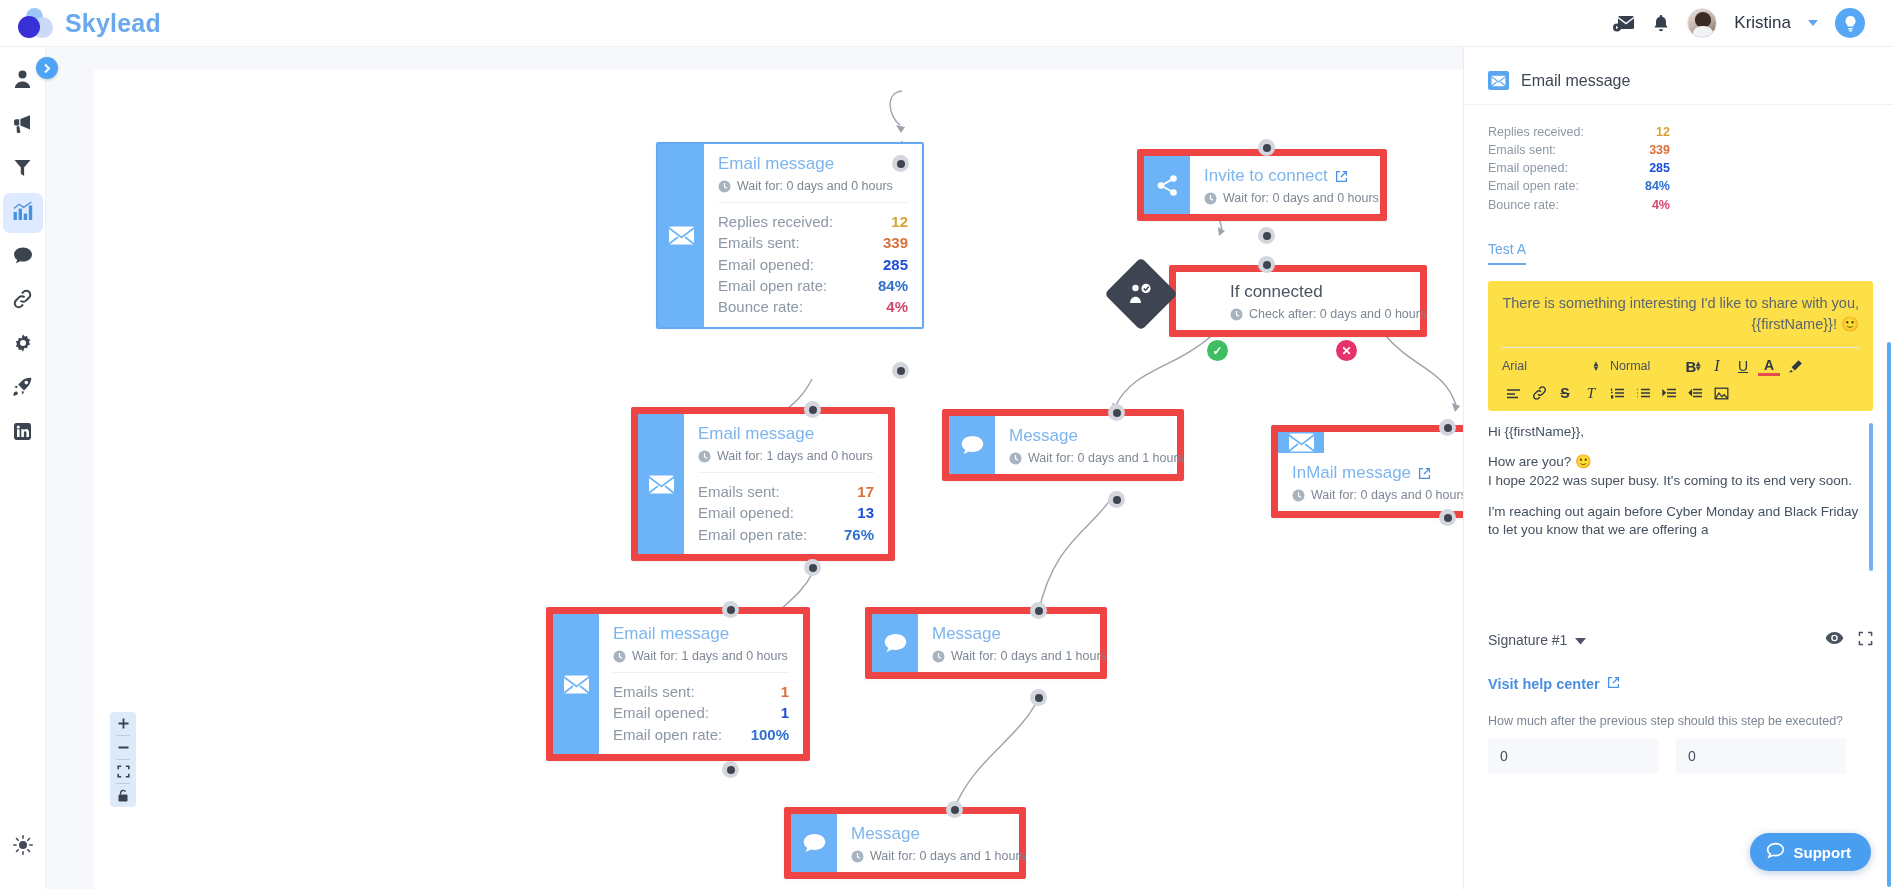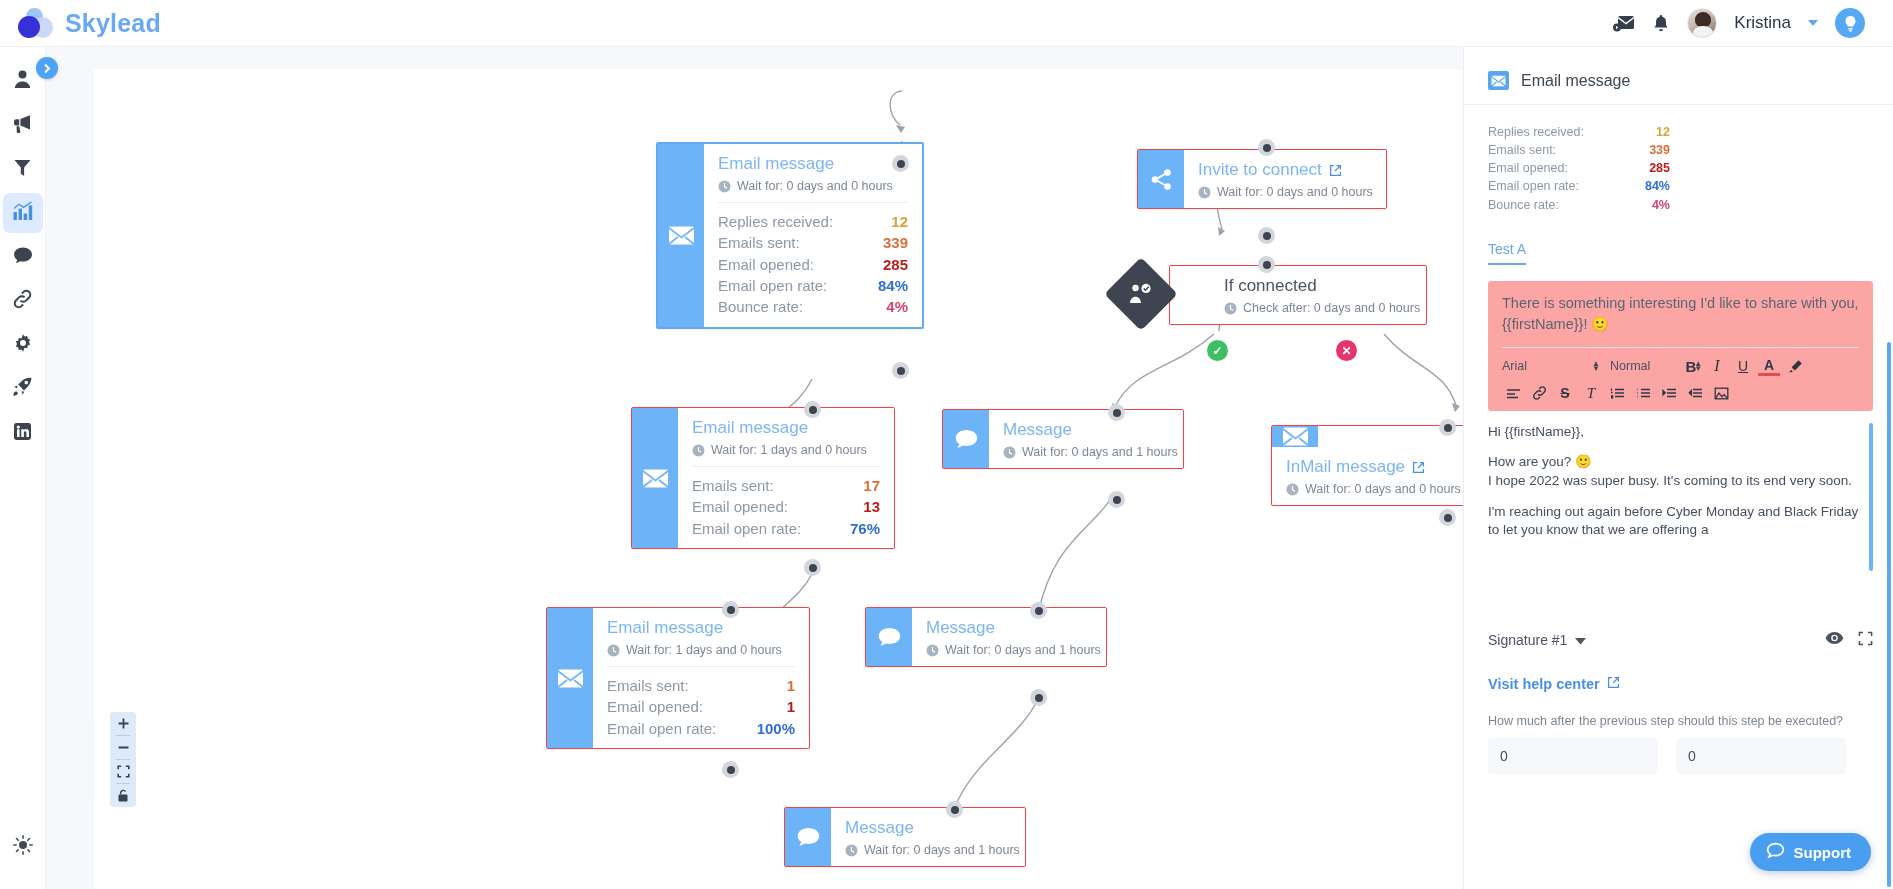--- a/index.html
+++ b/index.html
@@ -81,21 +81,21 @@
   }
   .canvas-inner {
     position: absolute; left: 48px; top: 22px; right: 0; bottom: 0;
     background: #fff; border-radius: 3px;
   }
   .flow-svg { position: absolute; left: 0; top: 0; }
 
   
   .node {
     position: absolute; background: #fff; display: flex;
-    border: 1px solid #ef4444; border-radius: 2px;
+    border: 7px solid #ef4444; border-radius: 2px;
     box-shadow: 0 1px 3px rgba(40,60,90,.06);
   }
   .node.selected { border: 2px solid #64a9f2; }
   .node-ico {
     width: 46px; background: #6cb3f7; flex: none;
     display: flex; align-items: center; justify-content: center; color: #fff;
   }
   .node-body { padding: 10px 14px 9px 14px; flex: 1; min-width: 0; }
   .node-title {
     font-size: 17px; color: #7db5ee; font-weight: 400;
@@ -109,21 +109,21 @@
   .clock-ico { color: #a8b3c0; display: flex; }
   .ext-ico { color: #4a90e2; display: flex; }
   .node-divider { height: 1px; background: #edf1f6; margin: 9px 0 8px 0; }
   .stat-row {
     display: flex; justify-content: space-between; align-items: baseline;
     font-size: 15px; color: #8d98a5; line-height: 1.29; padding: 1px 0;
   }
   .stat-val { font-weight: 700; font-size: 15px; }
   .v-amber { color: #d7a23a; }
   .v-orange { color: #d9703c; }
-  .v-purple { color: #b91c1c; }
+  .v-purple { color: #1d4ed8; }
   .v-blue { color: #2f6fd0; }
   .v-pink { color: #d2456c; }
 
   
   .diamond {
     position: absolute; width: 52px; height: 52px; background: #3e4452;
     transform: rotate(45deg); border-radius: 5px;
     display: flex; align-items: center; justify-content: center;
   }
   .diamond > span { transform: rotate(-45deg); color: #fff; display: flex; }
@@ -171,22 +171,23 @@
   .props-stats { padding: 18px 24px 0 24px; width: 230px; }
   .props-stats .stat-row { font-size: 12.5px; }
   .props-stats .stat-val { font-size: 12.5px; }
 
   .tabs { padding: 26px 24px 0 24px; }
   .tab {
     display: inline-block; font-size: 14px; color: #6aa6ea;
     padding-bottom: 6px; border-bottom: 2px solid #6aa6ea; cursor: pointer;
   }
   .editor-wrap {
-    margin: 16px 20px 0 24px; background: #fca5a5; border-radius: 3px;
+    margin: 16px 20px 0 24px; background: #fde047; border-radius: 3px;
     padding: 12px 14px 8px 14px;
+    text-align: right;
   }
   .subject-line { font-size: 14.5px; color: #5c6572; line-height: 1.45; }
   .toolbar {
     border-top: 1px solid #e4e8ee; margin-top: 12px; padding-top: 9px;
     display: flex; flex-direction: column; gap: 8px;
   }
   .tb-row { display: flex; align-items: center; gap: 4px; }
   .tb-select {
     display: flex; align-items: center; gap: 6px; font-size: 12.5px; color: #4a5260;
     padding-right: 6px; cursor: pointer;

